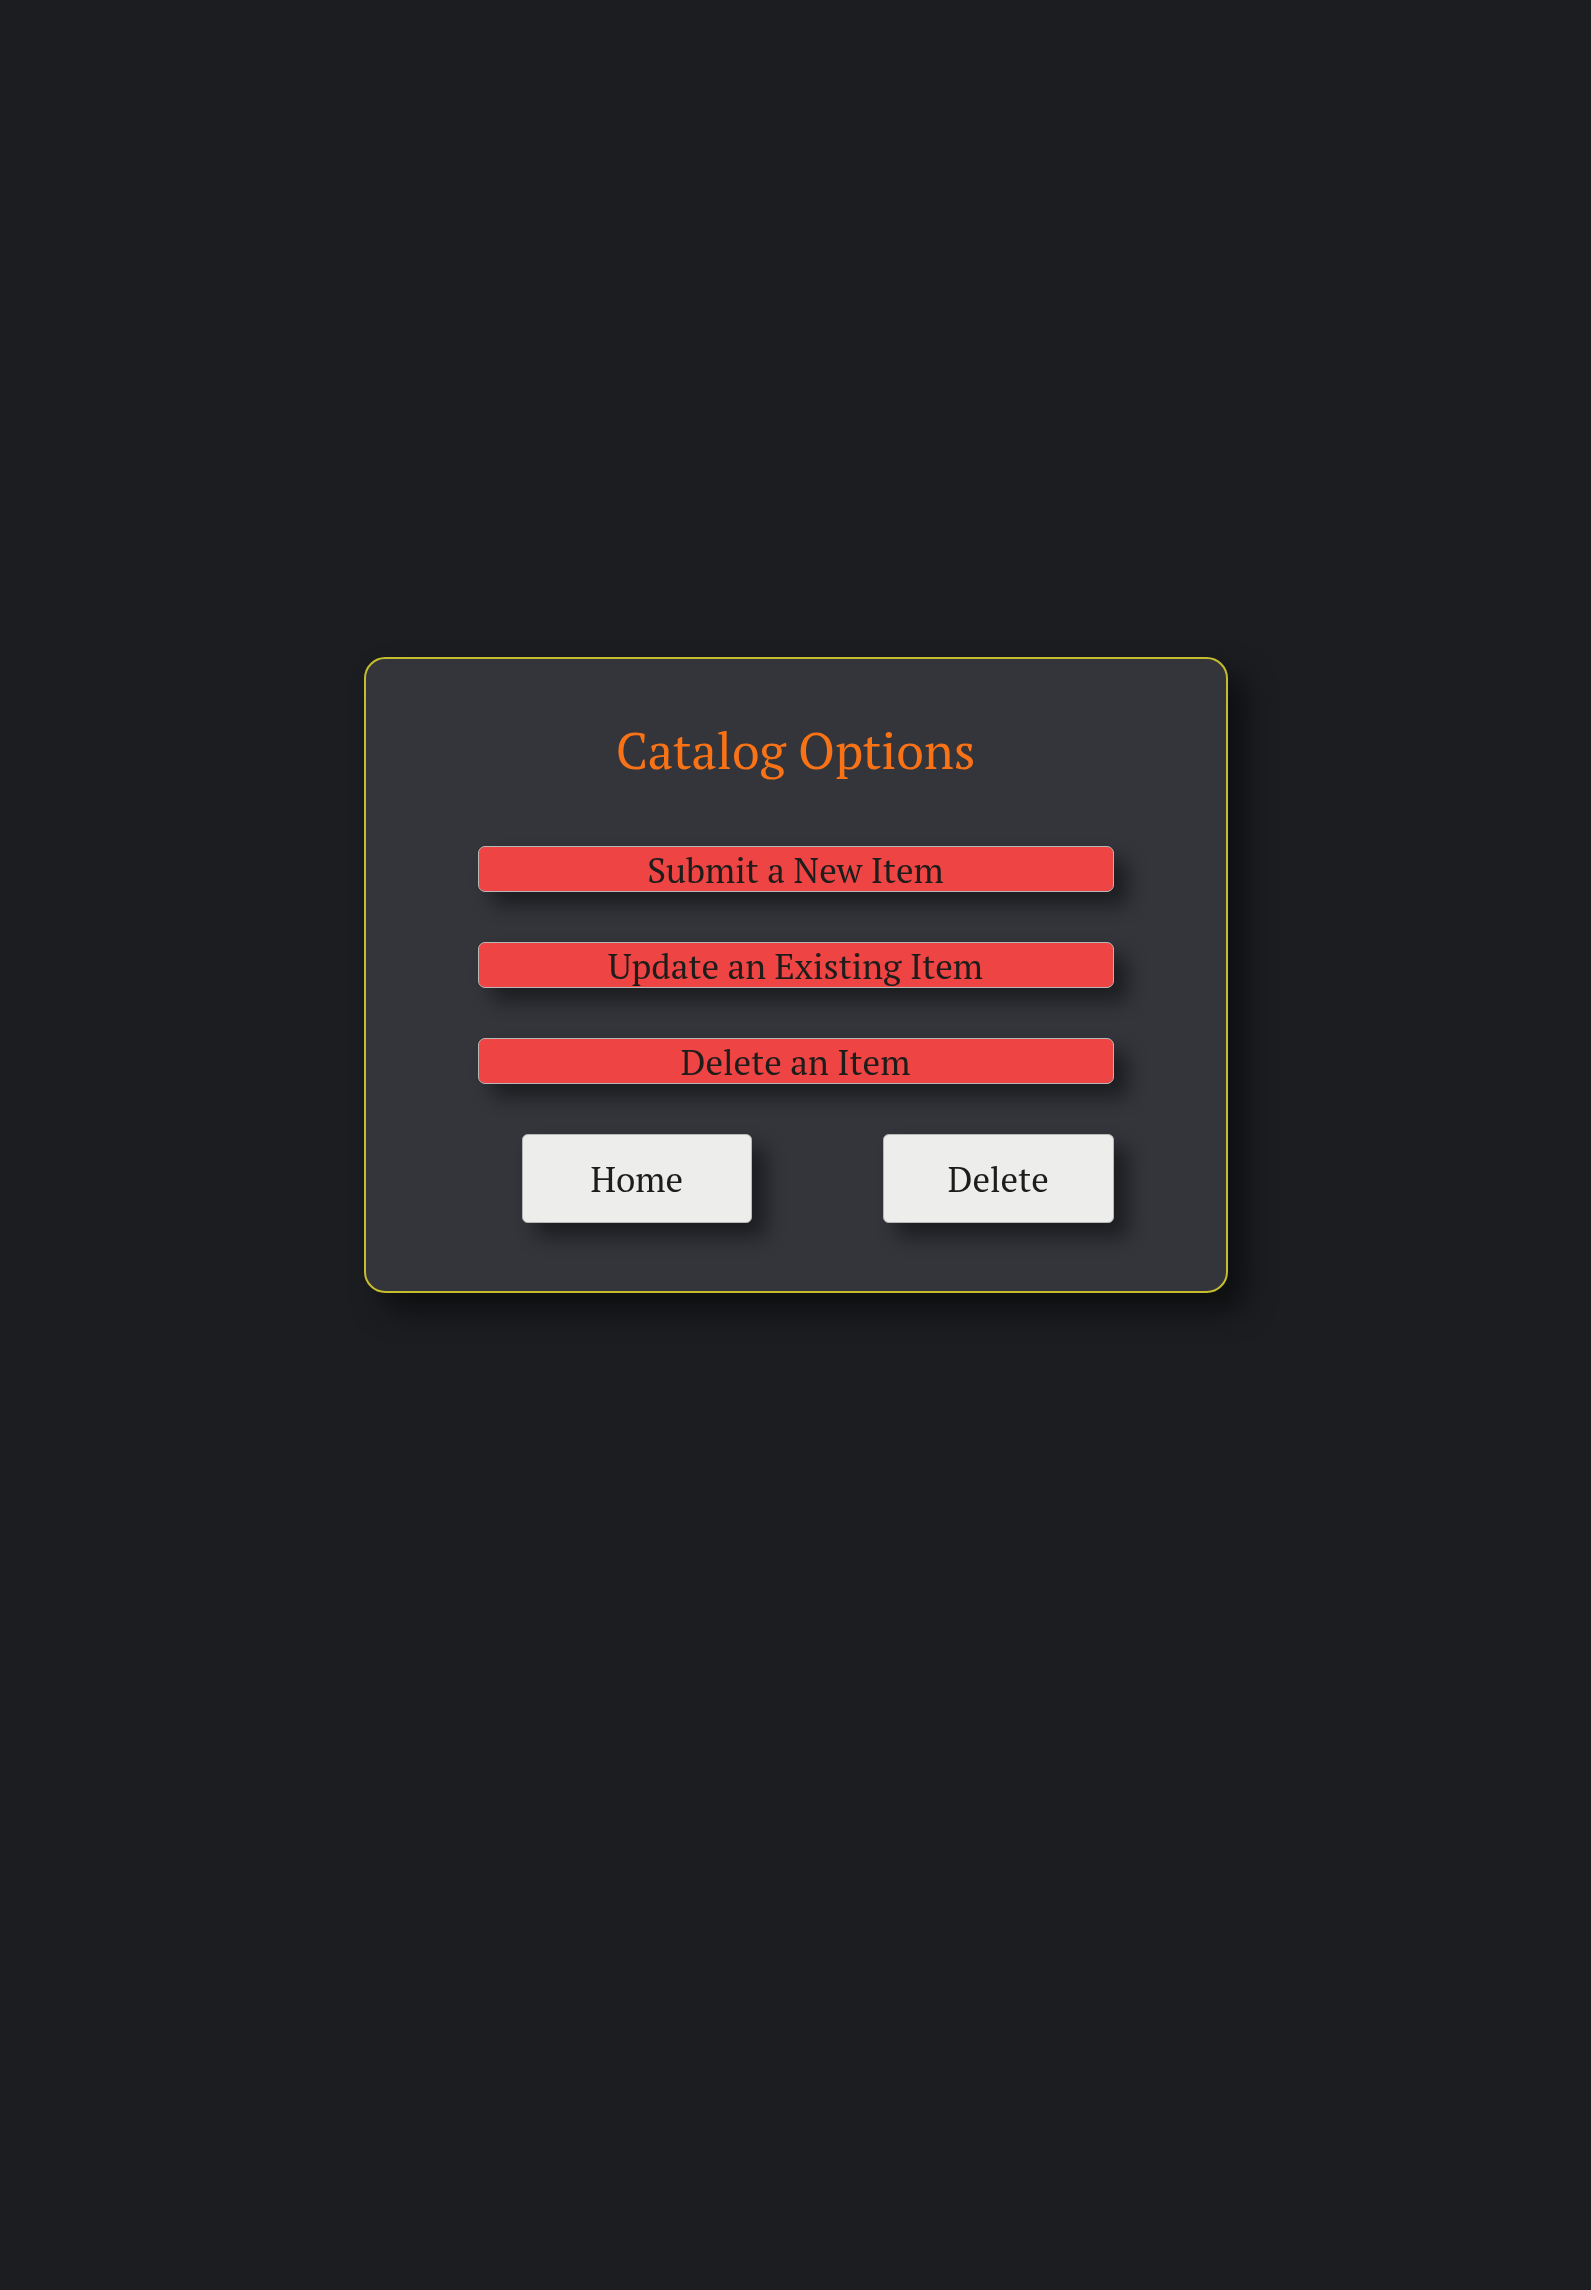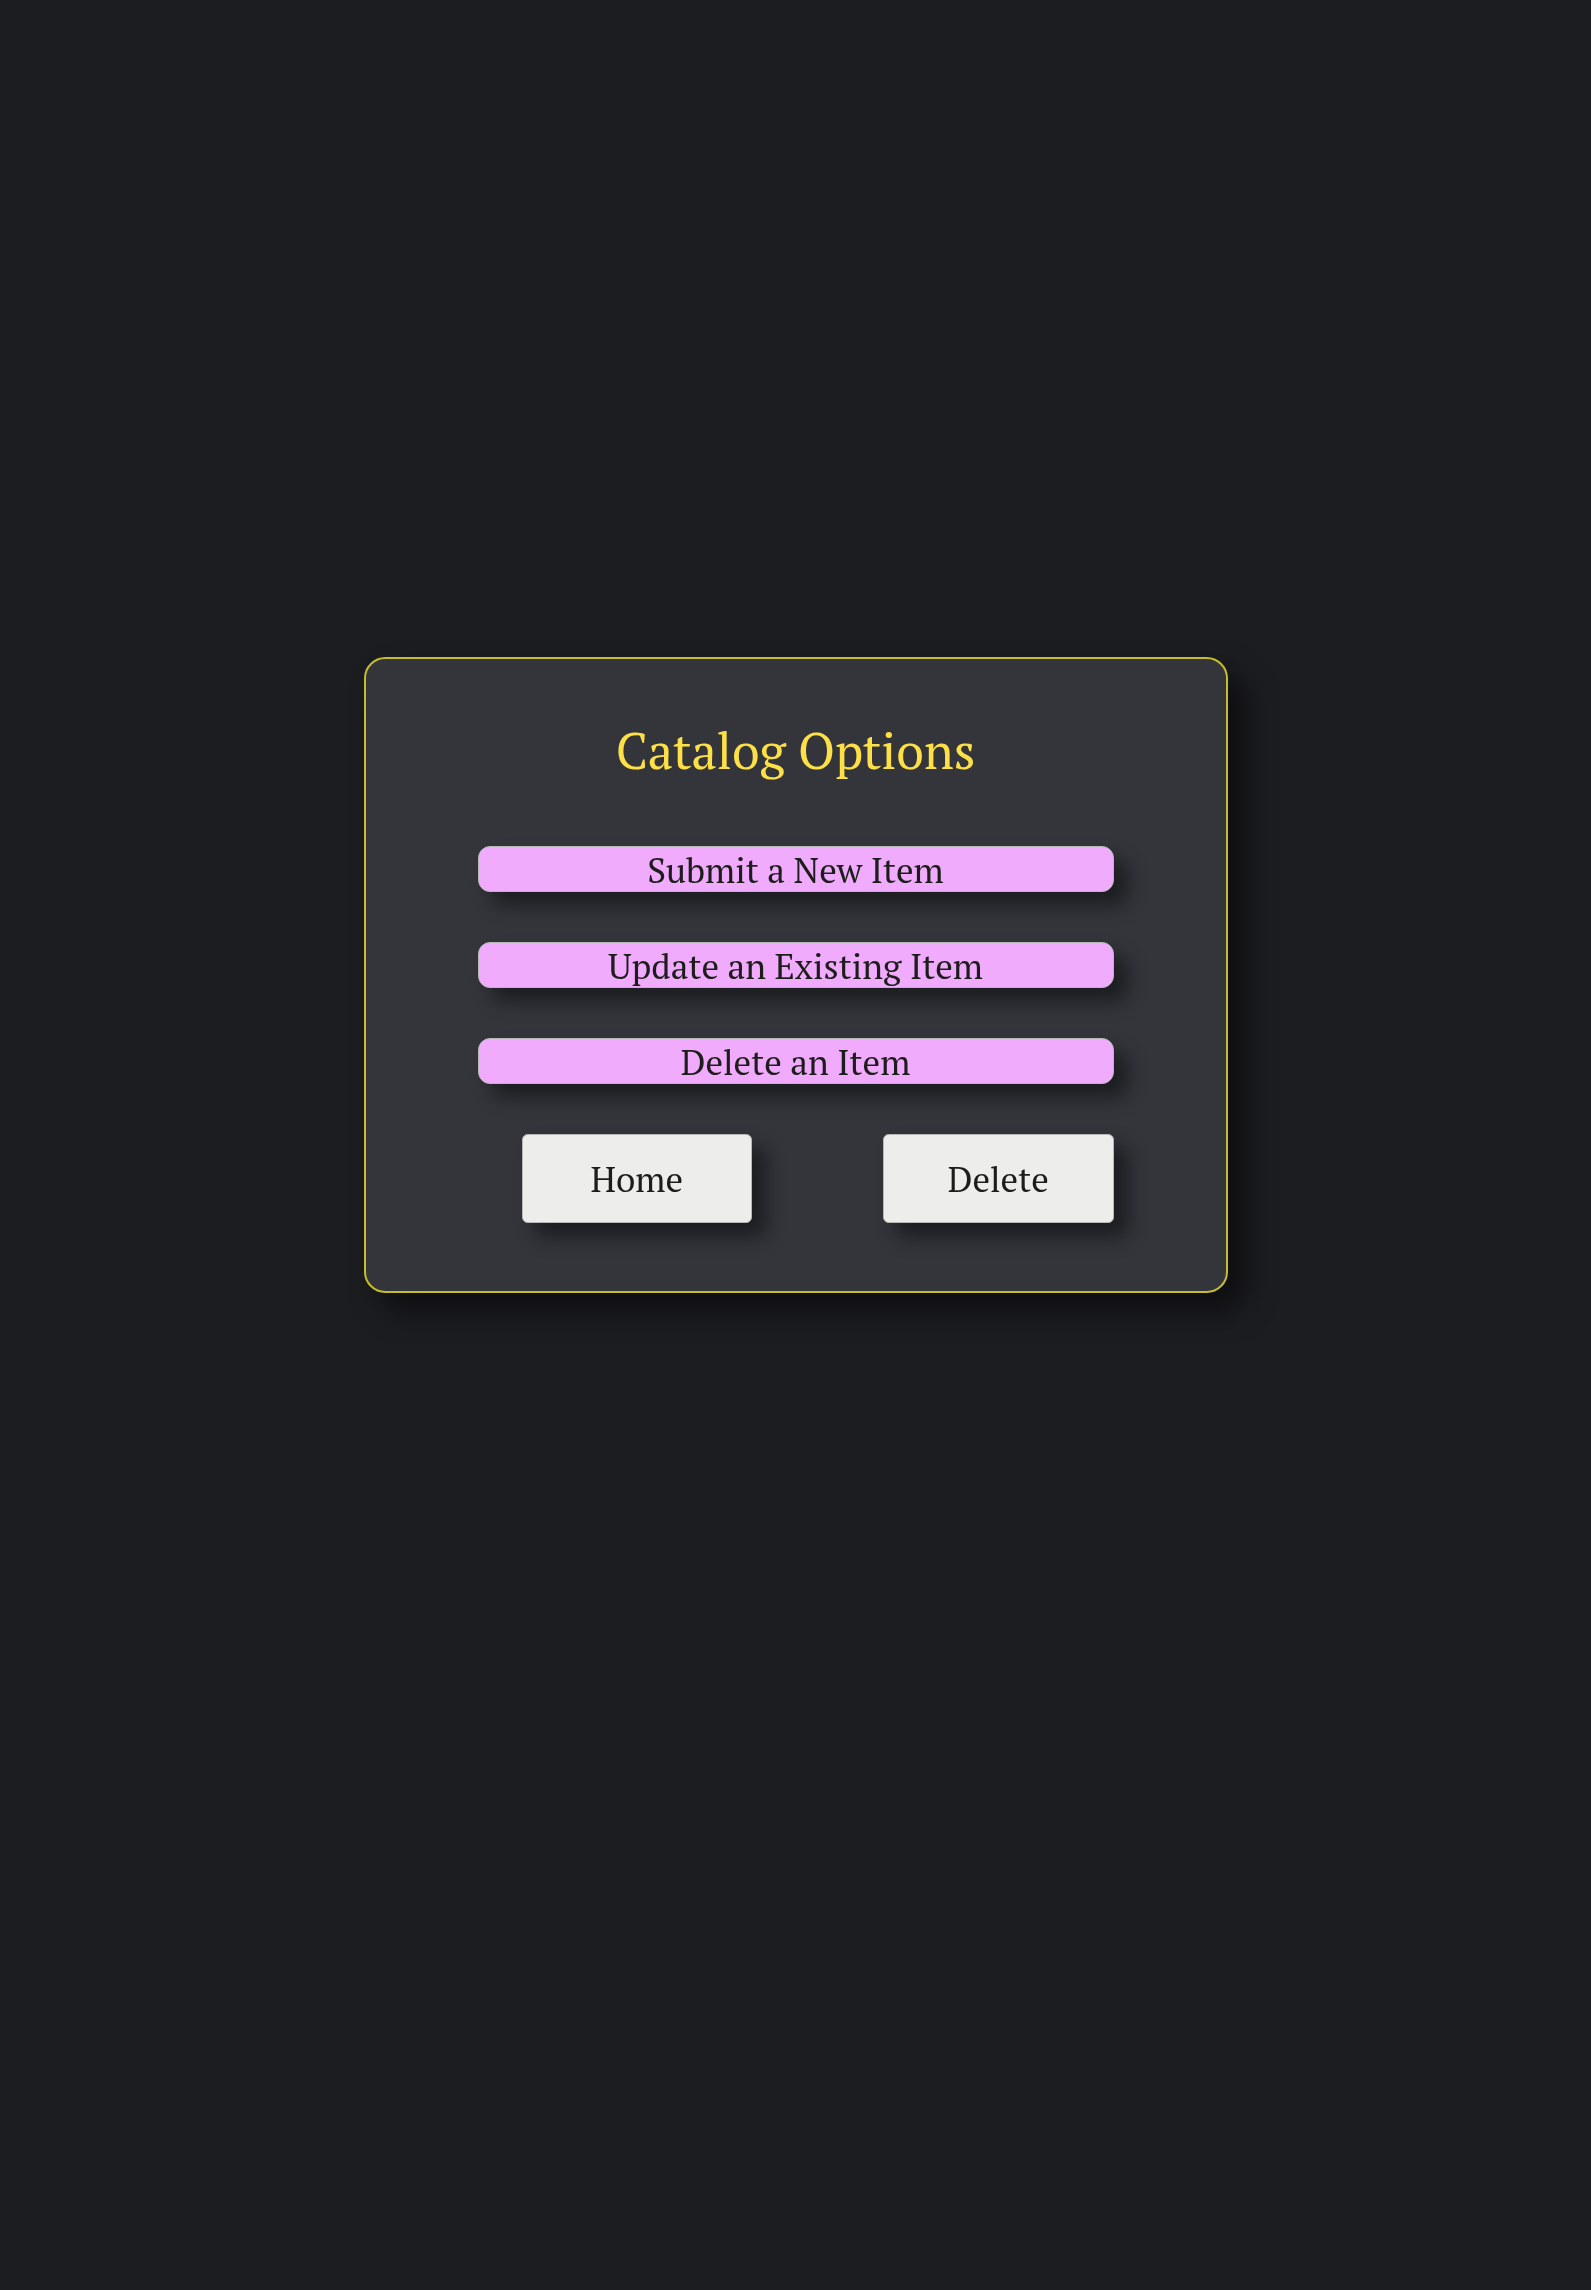--- a/index.html
+++ b/index.html
@@ -22,40 +22,40 @@
       width: 864px;
       background-color: #33353b;
       border: 2.9px solid #c5bd2d;
       border-radius: 21.3px;
       padding: 58px 112px 68px 112px;
       box-shadow: 17.5px 17.5px 29px rgba(0, 0, 0, 0.5);
       margin-top: -340px;
     }
     
     .dialog-title {
-      color: #fde047;
+      color: #f97316;
       font-size: 50px;
       font-weight: 400;
       text-align: center;
       margin-bottom: 63px;
       font-family: 'PT Serif', Georgia, serif;
     }
     
     .button-stack {
       display: flex;
       flex-direction: column;
       gap: 50px;
     }
     
     .option-button {
       width: 100%;
       height: 46px;
-      background-color: #f0abfc;
+      background-color: #ef4444;
       border: 1px solid #b8b8b6;
-      border-radius: 12px;
+      border-radius: 7px;
       font-family: 'PT Serif', Georgia, serif;
       font-size: 35px;
       color: #1d1d1b;
       cursor: pointer;
       box-shadow: 13.6px 13.6px 19.4px rgba(0, 0, 0, 0.45);
     }
     
     .button-row {
       display: flex;
       justify-content: center;

